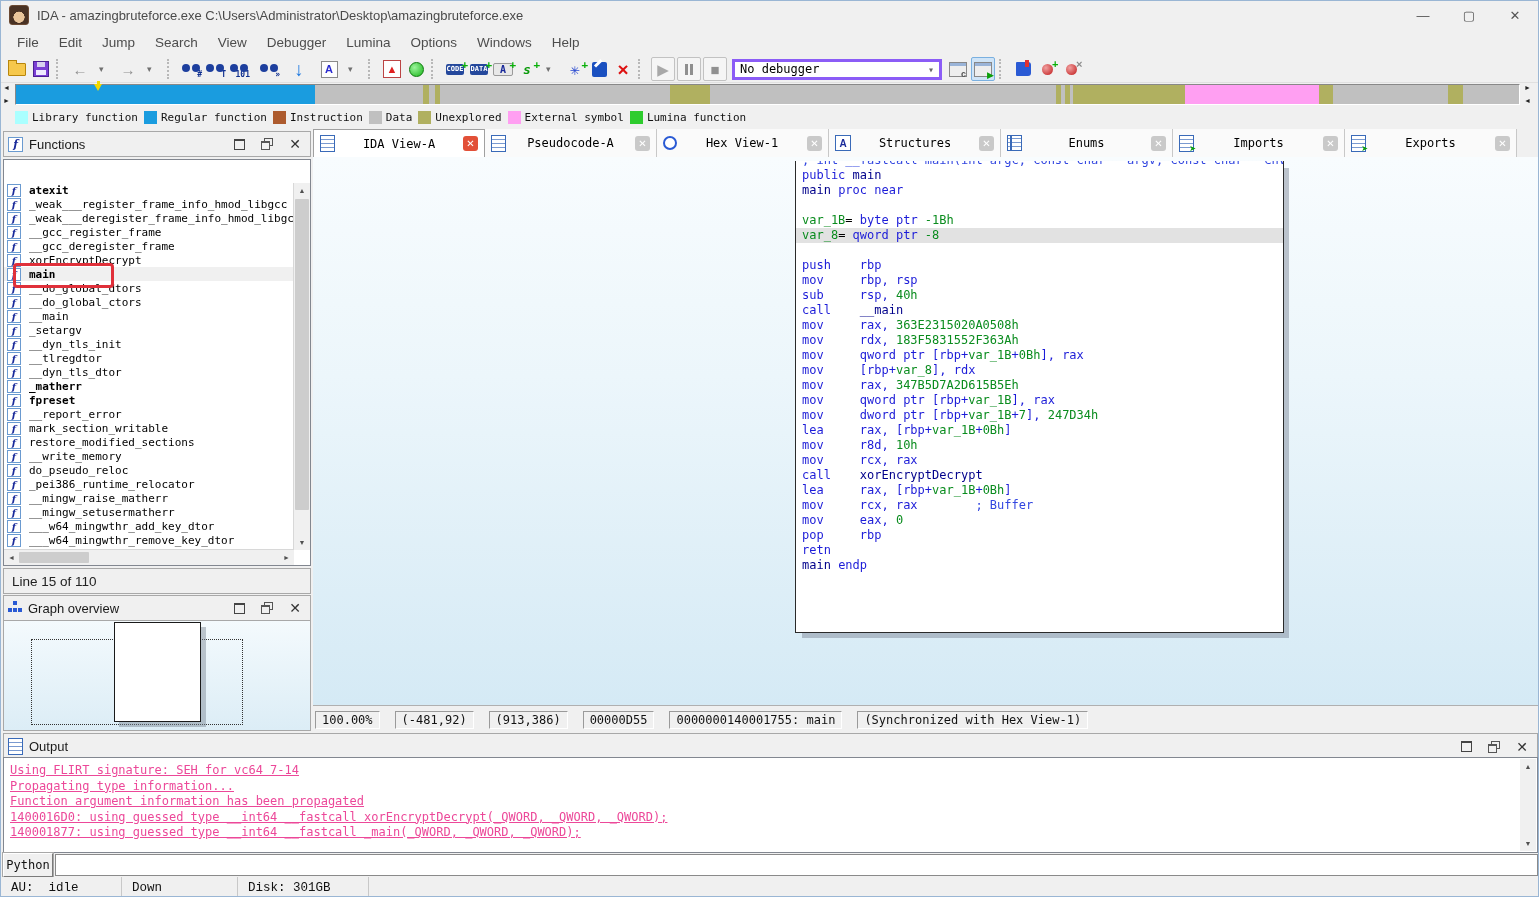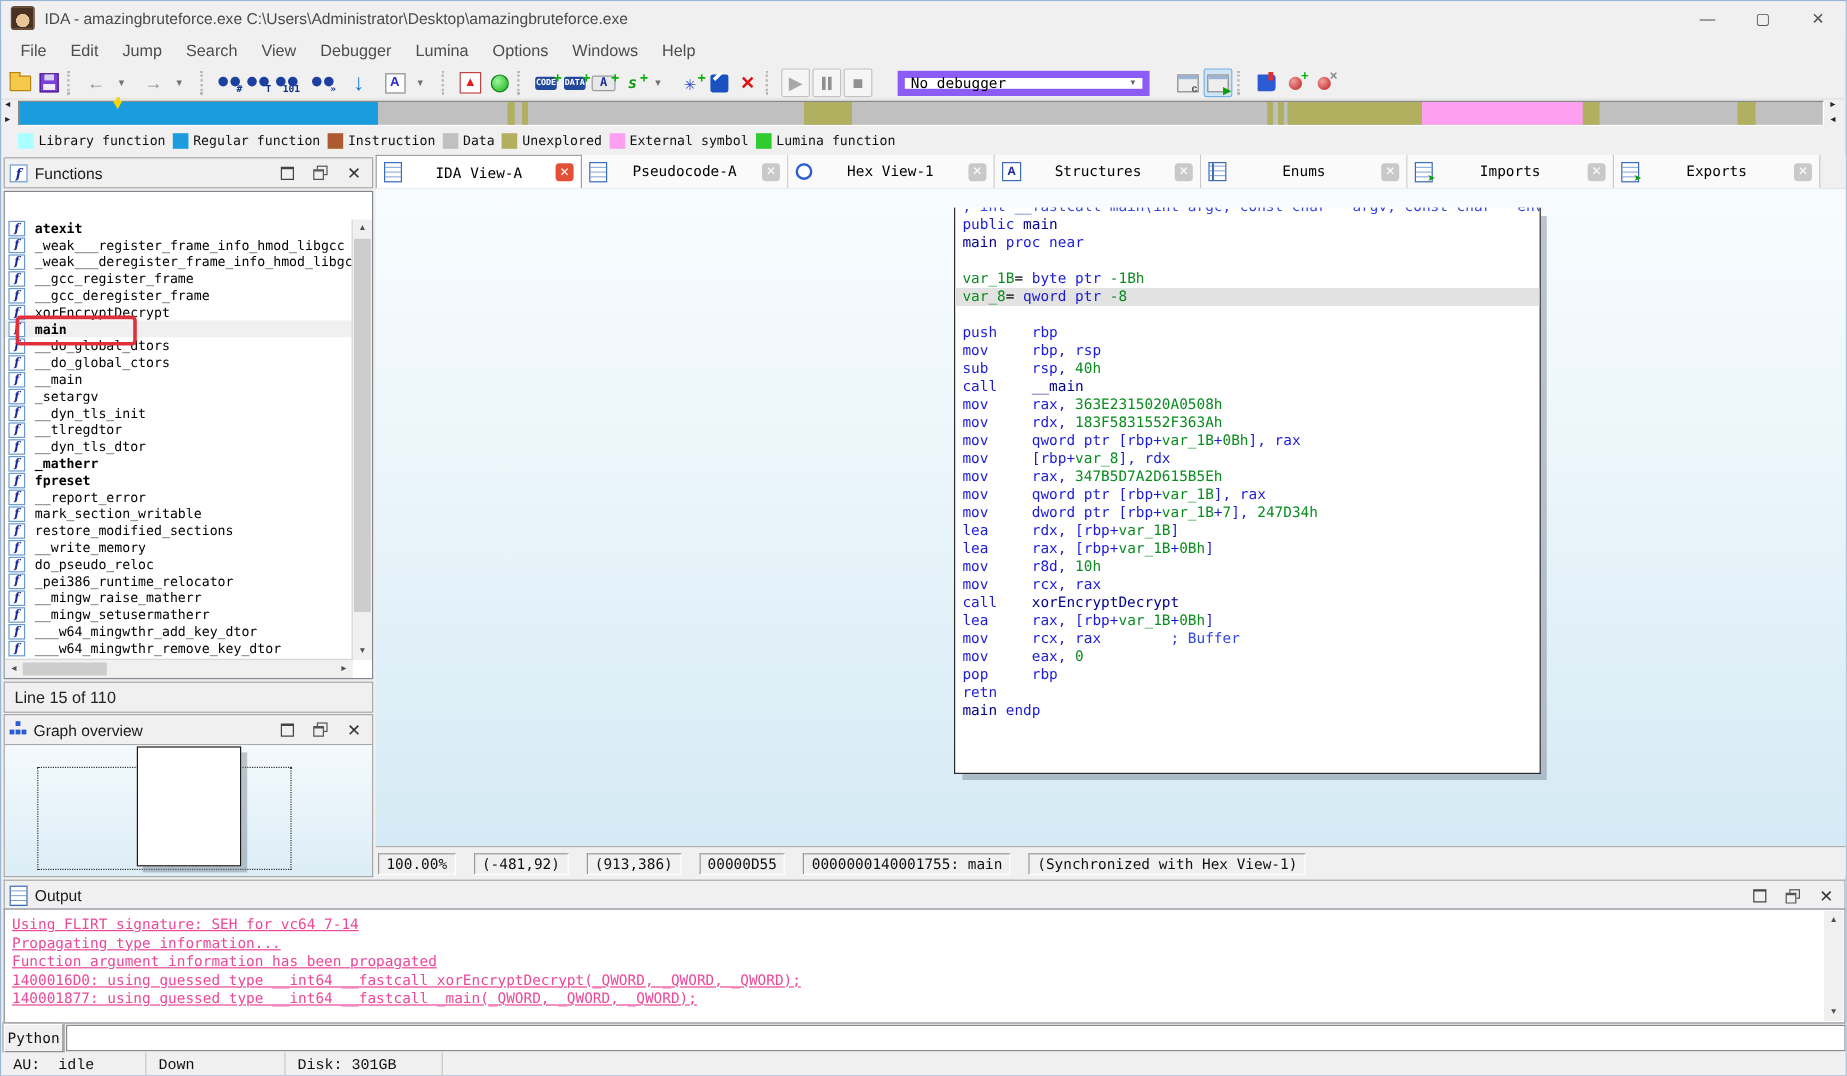--- a/index.html
+++ b/index.html
@@ -39,21 +39,21 @@
   .icon-light{width:13px;height:13px;border-radius:50%;background:radial-gradient(circle at 35% 35%,#9cf59c,#18b418);border:1px solid #0c7a0c;}
   .icon-tag{min-width:18px;height:11px;background:#24489c;color:#fff;font-size:7px;font-weight:bold;display:flex;align-items:center;justify-content:center;border-radius:2px;position:relative;font-family:"DejaVu Sans Mono",monospace;}
   .icon-tag.silver{background:#e8e8e8;color:#1a2a9a;border:1px solid #9a9a9a;font-size:10px;}
   .icon-tag.sgreen{background:transparent;color:#0a9a0a;font-size:13px;font-style:italic;}
   .icon-tag.star{background:transparent;color:#2a4ad0;font-size:16px;}
   .tb-plus{position:absolute;right:-4px;top:-6px;color:#0ab00a;font-weight:bold;font-size:11px;}
   .icon-pencil{width:15px;height:15px;background:#1a50c0;position:relative;border-radius:2px;}
   .icon-pencil::before{content:"";position:absolute;left:3px;top:3px;width:9px;height:3px;background:#fff;transform:rotate(-45deg);transform-origin:left center;}
   .icon-pause{display:flex;gap:2px;}
   .icon-pause span{width:3px;height:11px;background:#8f8f8f;}
-  .tb-combo{height:21px;width:210px;margin:0 20px;border:6px solid #8b5cf6;background:#fff;display:flex;align-items:center;font-size:12px;padding-left:5px;box-sizing:border-box;}
+  .tb-combo{height:21px;width:210px;margin:0 4px;border:3px solid #8b5cf6;background:#fff;display:flex;align-items:center;font-size:12px;padding-left:5px;box-sizing:border-box;}
   .tb-combo .carrow{margin-left:auto;color:#666;font-size:10px;padding-right:5px;}
   .icon-cwin{width:16px;height:13px;border:1px solid #888;background:#eee;position:relative;}
   .icon-cwin::before{content:"";position:absolute;left:0;top:0;right:0;height:3px;background:#9ab4d8;}
   .icon-cwin.run::after{content:"▶";position:absolute;right:-3px;bottom:-4px;color:#0aa00a;font-size:9px;}
   .icon-cwin.step::after{content:"c";position:absolute;right:0px;bottom:-3px;color:#555;font-size:9px;font-weight:bold;}
   .tb-btn.hl{background:#cfe4f7;border:1px solid #7ab0e0;border-radius:2px;}
   .icon-book{width:15px;height:14px;background:#2a5ad4;border-radius:1px 3px 3px 1px;position:relative;}
   .icon-book::before{content:"";position:absolute;right:2px;top:-2px;width:4px;height:7px;background:#e03030;}
   .icon-bp{width:11px;height:11px;border-radius:50%;background:radial-gradient(circle at 35% 35%,#f0a0a0,#c01818);position:relative;}
   .icon-bp .ov{position:absolute;right:-6px;top:-6px;font-size:11px;font-weight:bold;}
@@ -116,21 +116,21 @@
   #go-node{position:absolute;left:110px;top:1px;width:85px;height:98px;background:#fff;border:1.5px solid #1a1a1a;box-shadow:5px 5px 0 rgba(120,130,145,.45);}
   
   #right-area{position:absolute;left:312px;top:128px;width:1227px;height:600px;}
   #tabbar{position:absolute;left:0;top:0;width:100%;height:28px;display:flex;border-bottom:1px solid #989898;background:#f0f0f0;}
   .tab{width:172px;display:flex;align-items:center;padding:0 6px;box-sizing:border-box;border-right:1px solid #c8c8c8;background:#fafafa;}
   .tab.active{background:#fff;border:1px solid #a0a0a0;border-bottom:none;}
   .tab-label{flex:1;text-align:center;font-family:"DejaVu Sans Mono",monospace;font-size:12px;color:#000;}
   .tab-close{width:15px;height:15px;border-radius:3px;background:#c9c9c9;color:#fff;font-size:10px;display:flex;align-items:center;justify-content:center;}
   .tab.active .tab-close{background:#e25038;}
   #graph-canvas{position:absolute;left:0;top:28px;width:100%;height:548px;background:linear-gradient(180deg,#f8fcfe 0%,#ecf6fb 40%,#d5eaf5 100%);overflow:hidden;}
-  #disasm-node{position:absolute;left:482px;top:16px;width:489px;height:472px;background:#fff;border:1px solid #2a2a2a;border-top:none;box-shadow:6px 6px 0 -1px rgba(130,140,155,.5);overflow:hidden;box-sizing:border-box;}
+  #disasm-node{position:absolute;left:482px;top:4px;width:489px;height:472px;background:#fff;border:1px solid #2a2a2a;border-top:none;box-shadow:6px 6px 0 -1px rgba(130,140,155,.5);overflow:hidden;box-sizing:border-box;}
   #disasm-lines{margin-top:-8px;padding-left:6px;}
   .dline{height:15px;font-family:"DejaVu Sans Mono",monospace;font-size:12px;line-height:15px;white-space:pre;}
   .dline.hl{background:#e2e2e2;margin-left:-6px;padding-left:6px;}
   .dk{color:#1c1cd8;} .dg{color:#0a8c1e;} .df{color:#00008b;} .dc{color:#3246e0;} .db{color:#000;}
   #graph-status{position:absolute;left:0;top:576px;width:100%;height:24px;background:#f0f0f0;border-top:1px solid #b0b0b0;display:flex;align-items:flex-end;padding-left:2px;box-sizing:border-box;gap:12px;}
   .gs-seg{border:1px solid;border-color:#9a9a9a #fff #fff #9a9a9a;background:#f0f0f0;font-family:"DejaVu Sans Mono",monospace;font-size:12px;color:#111;padding:1px 6px;margin-right:3px;white-space:pre;}
   
   #output-panel{position:absolute;left:2px;top:732px;width:1535px;height:120px;}
   #output-content{position:absolute;left:0;top:24px;right:0;bottom:0;background:#fff;border:1px solid #828790;box-sizing:border-box;overflow:hidden;}
   #output-lines{padding:5px 0 0 6px;}
@@ -558,21 +558,20 @@
             <div class="dline"><span class="dk">mov     rbp, rsp</span></div>
             <div class="dline"><span class="dk">sub     rsp, </span><span class="dg">40h</span></div>
             <div class="dline"><span class="dk">call    </span><span class="df">__main</span></div>
             <div class="dline"><span class="dk">mov     rax, </span><span class="dg">363E2315020A0508h</span></div>
             <div class="dline"><span class="dk">mov     rdx, </span><span class="dg">183F5831552F363Ah</span></div>
             <div class="dline"><span class="dk">mov     qword ptr [rbp+</span><span class="dg">var_1B</span><span class="dk">+</span><span class="dg">0Bh</span><span class="dk">], rax</span></div>
             <div class="dline"><span class="dk">mov     [rbp+</span><span class="dg">var_8</span><span class="dk">], rdx</span></div>
             <div class="dline"><span class="dk">mov     rax, </span><span class="dg">347B5D7A2D615B5Eh</span></div>
             <div class="dline"><span class="dk">mov     qword ptr [rbp+</span><span class="dg">var_1B</span><span class="dk">], rax</span></div>
             <div class="dline"><span class="dk">mov     dword ptr [rbp+</span><span class="dg">var_1B</span><span class="dk">+</span><span class="dg">7</span><span class="dk">], </span><span class="dg">247D34h</span></div>
-            <div class="dline"><span class="dk">lea     rdx, [rbp+</span><span class="dg">var_1B</span><span class="dk">]</span></div>
             <div class="dline"><span class="dk">lea     rax, [rbp+</span><span class="dg">var_1B</span><span class="dk">+</span><span class="dg">0Bh</span><span class="dk">]</span></div>
             <div class="dline"><span class="dk">mov     r8d, </span><span class="dg">10h</span></div>
             <div class="dline"><span class="dk">mov     rcx, rax</span></div>
             <div class="dline"><span class="dk">call    </span><span class="df">xorEncryptDecrypt</span></div>
             <div class="dline"><span class="dk">lea     rax, [rbp+</span><span class="dg">var_1B</span><span class="dk">+</span><span class="dg">0Bh</span><span class="dk">]</span></div>
             <div class="dline"><span class="dk">mov     rcx, rax</span><span class="db">        </span><span class="dc">; Buffer</span></div>
             <div class="dline"><span class="dk">mov     eax, </span><span class="dg">0</span></div>
             <div class="dline"><span class="dk">pop     rbp</span></div>
             <div class="dline"><span class="dk">retn</span></div>
             <div class="dline"><span class="df">main</span><span class="db"> </span><span class="dk">endp</span></div>

